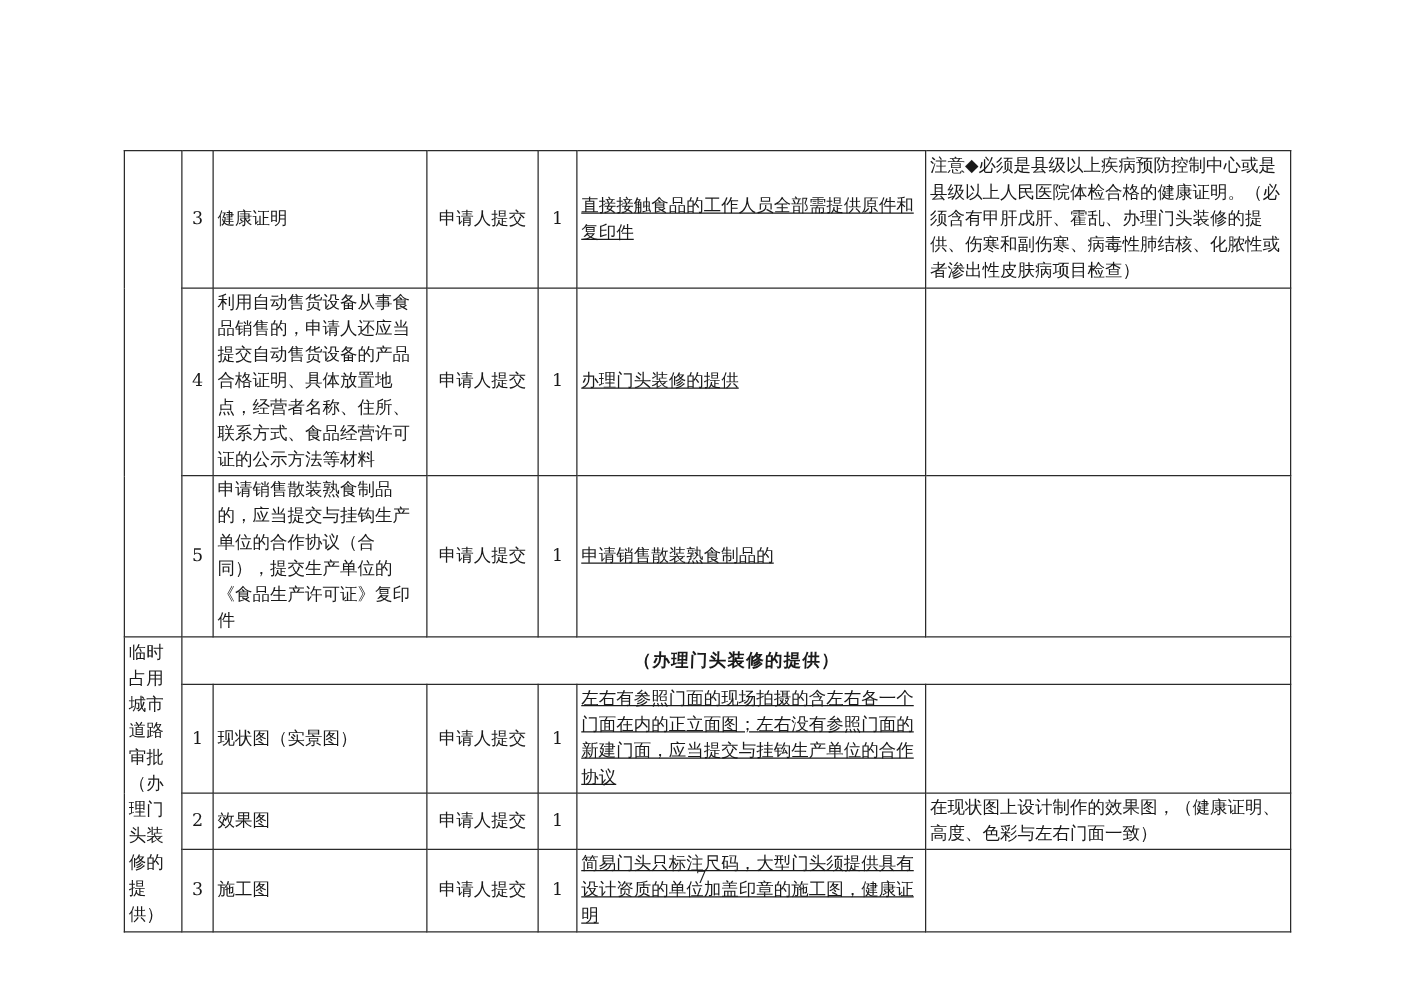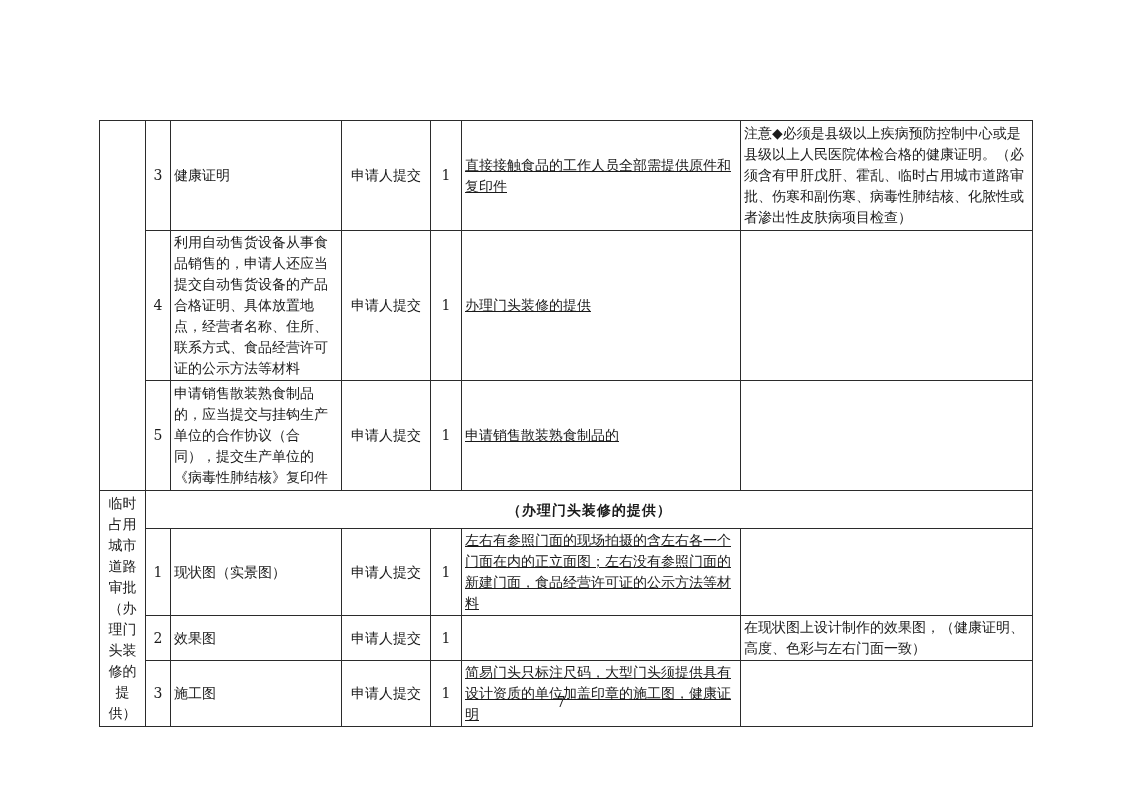--- a/index.html
+++ b/index.html
@@ -34,21 +34,21 @@
     vertical-align: middle;
     word-break: break-all;
     overflow-wrap: anywhere;
     overflow: hidden;
   }
   td.c-center { text-align: center; }
   td.c-material { line-height: 1.28; padding: 1px 1px; }
   td.c-category {
     line-height: 1.5;
     padding: 1px 1px;
-    text-align: center;
+    text-align: left;
   }
   td.c-section-header {
     text-align: center;
     font-weight: bold;
     font-size: 17px;
     letter-spacing: 1px;
     line-height: 1.2;
     transform: skewX(-2deg);
   }
   td.c-desc { line-height: 1.55; text-decoration: underline; }
@@ -79,49 +79,49 @@
     </colgroup>
 
     <tbody>
         <tr style="height:110px">
       <td class="c-category" rowspan="3"></td>
       <td class="c-center">3</td>
       <td class="c-material">健康证明</td>
       <td class="c-center">申请人提交</td>
       <td class="c-center">1</td>
       <td class="c-desc">直接接触食品的工作人员全部需提供原件和复印件</td>
-      <td class="c-note">注意◆必须是县级以上疾病预防控制中心或是县级以上人民医院体检合格的健康证明。（必须含有甲肝戊肝、霍乱、临时占用城市道路审批、伤寒和副伤寒、病毒性肺结核、化脓性或者渗出性皮肤病项目检查）</td>
+      <td class="c-note">注意◆必须是县级以上疾病预防控制中心或是县级以上人民医院体检合格的健康证明。（必须含有甲肝戊肝、霍乱、办理门头装修的提供、伤寒和副伤寒、病毒性肺结核、化脓性或者渗出性皮肤病项目检查）</td>
     </tr>
     <tr style="height:125px">
       <td class="c-center">4</td>
       <td class="c-material">利用自动售货设备从事食品销售的，申请人还应当提交自动售货设备的产品合格证明、具体放置地点，经营者名称、住所、联系方式、食品经营许可证的公示方法等材料</td>
       <td class="c-center">申请人提交</td>
       <td class="c-center">1</td>
       <td class="c-desc">办理门头装修的提供</td>
       <td class="c-note"></td>
     </tr>
     <tr style="height:110px">
       <td class="c-center">5</td>
-      <td class="c-material">申请销售散装熟食制品的，应当提交与挂钩生产单位的合作协议（合同），提交生产单位的《病毒性肺结核》复印件</td>
+      <td class="c-material">申请销售散装熟食制品的，应当提交与挂钩生产单位的合作协议（合同），提交生产单位的《食品生产许可证》复印件</td>
       <td class="c-center">申请人提交</td>
       <td class="c-center">1</td>
       <td class="c-desc">申请销售散装熟食制品的</td>
       <td class="c-note"></td>
     </tr>
 
     <tr style="height:38px">
       <td class="c-category" rowspan="4">临时占用城市道路审批（办理门头装修的提供）</td>
       <td class="c-section-header" colspan="6">（办理门头装修的提供）</td>
     </tr>
     <tr style="height:70px">
       <td class="c-center">1</td>
       <td class="c-material">现状图（实景图）</td>
       <td class="c-center">申请人提交</td>
       <td class="c-center">1</td>
-      <td class="c-desc">左右有参照门面的现场拍摄的含左右各一个门面在内的正立面图；左右没有参照门面的新建门面，食品经营许可证的公示方法等材料</td>
+      <td class="c-desc">左右有参照门面的现场拍摄的含左右各一个门面在内的正立面图；左右没有参照门面的新建门面，应当提交与挂钩生产单位的合作协议</td>
       <td class="c-note"></td>
     </tr>
     <tr style="height:42px">
       <td class="c-center">2</td>
       <td class="c-material">效果图</td>
       <td class="c-center">申请人提交</td>
       <td class="c-center">1</td>
       <td class="c-desc"></td>
       <td class="c-note">在现状图上设计制作的效果图，（健康证明、高度、色彩与左右门面一致）</td>
     </tr>

